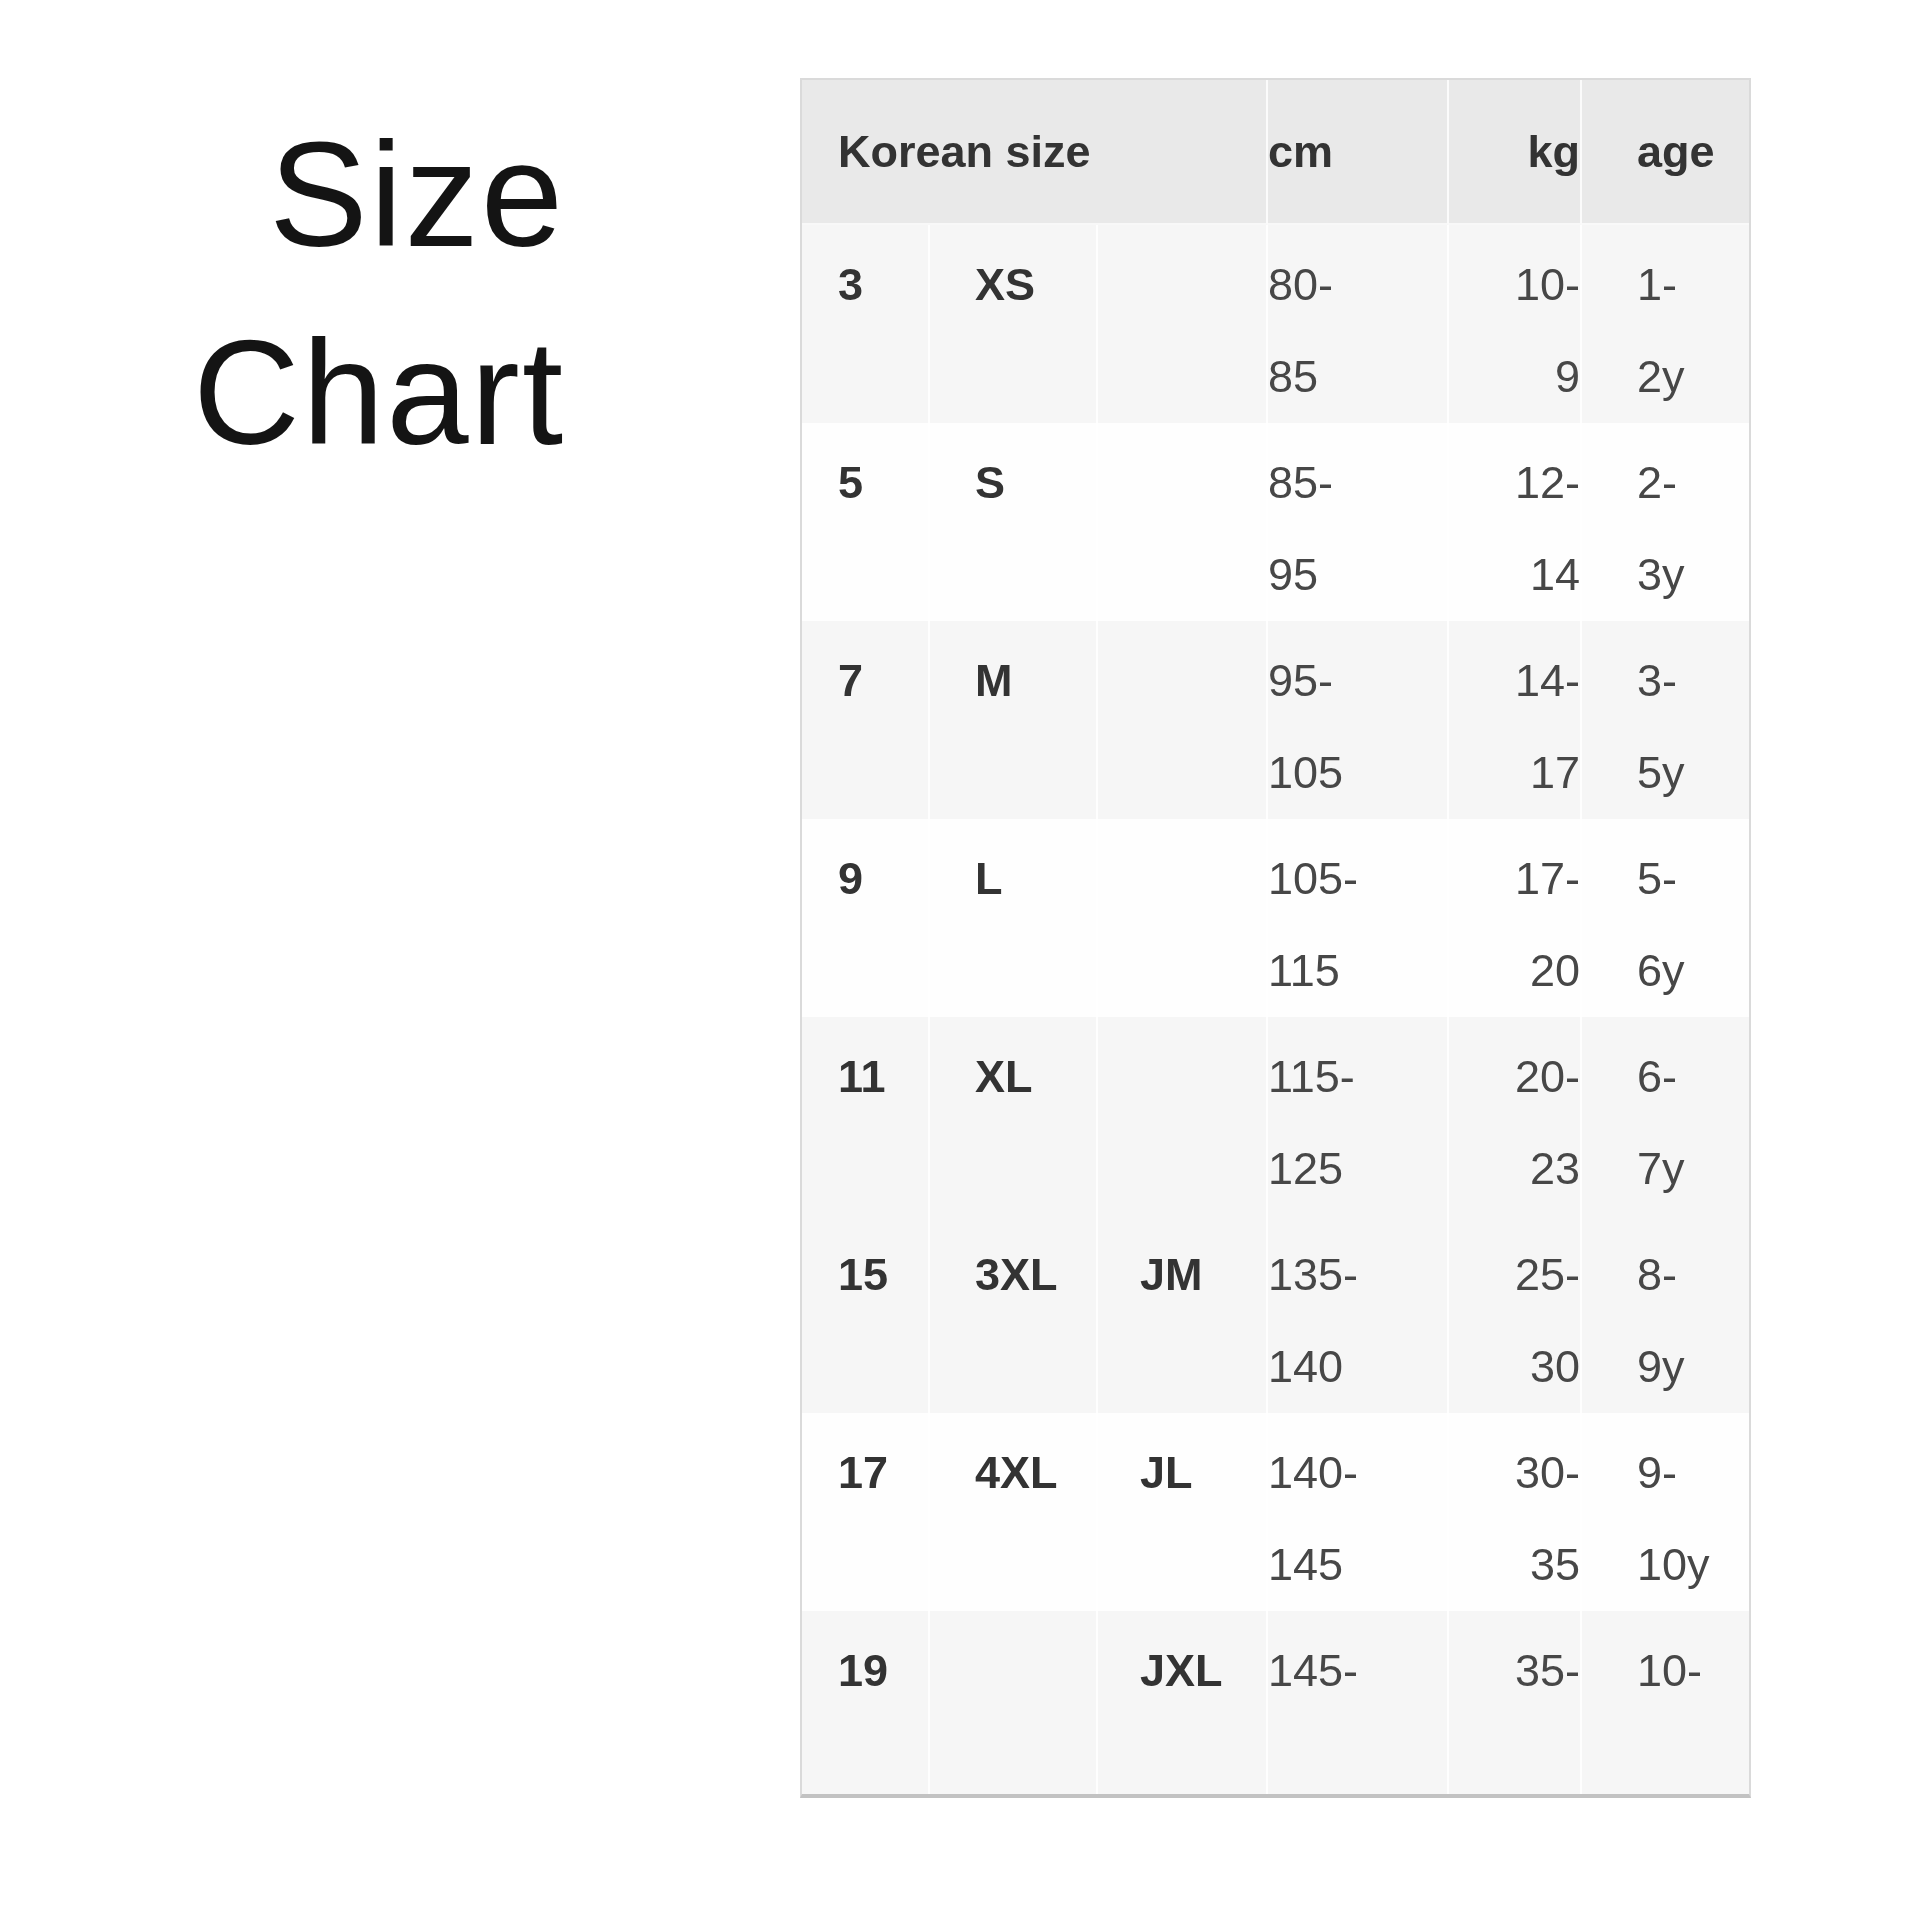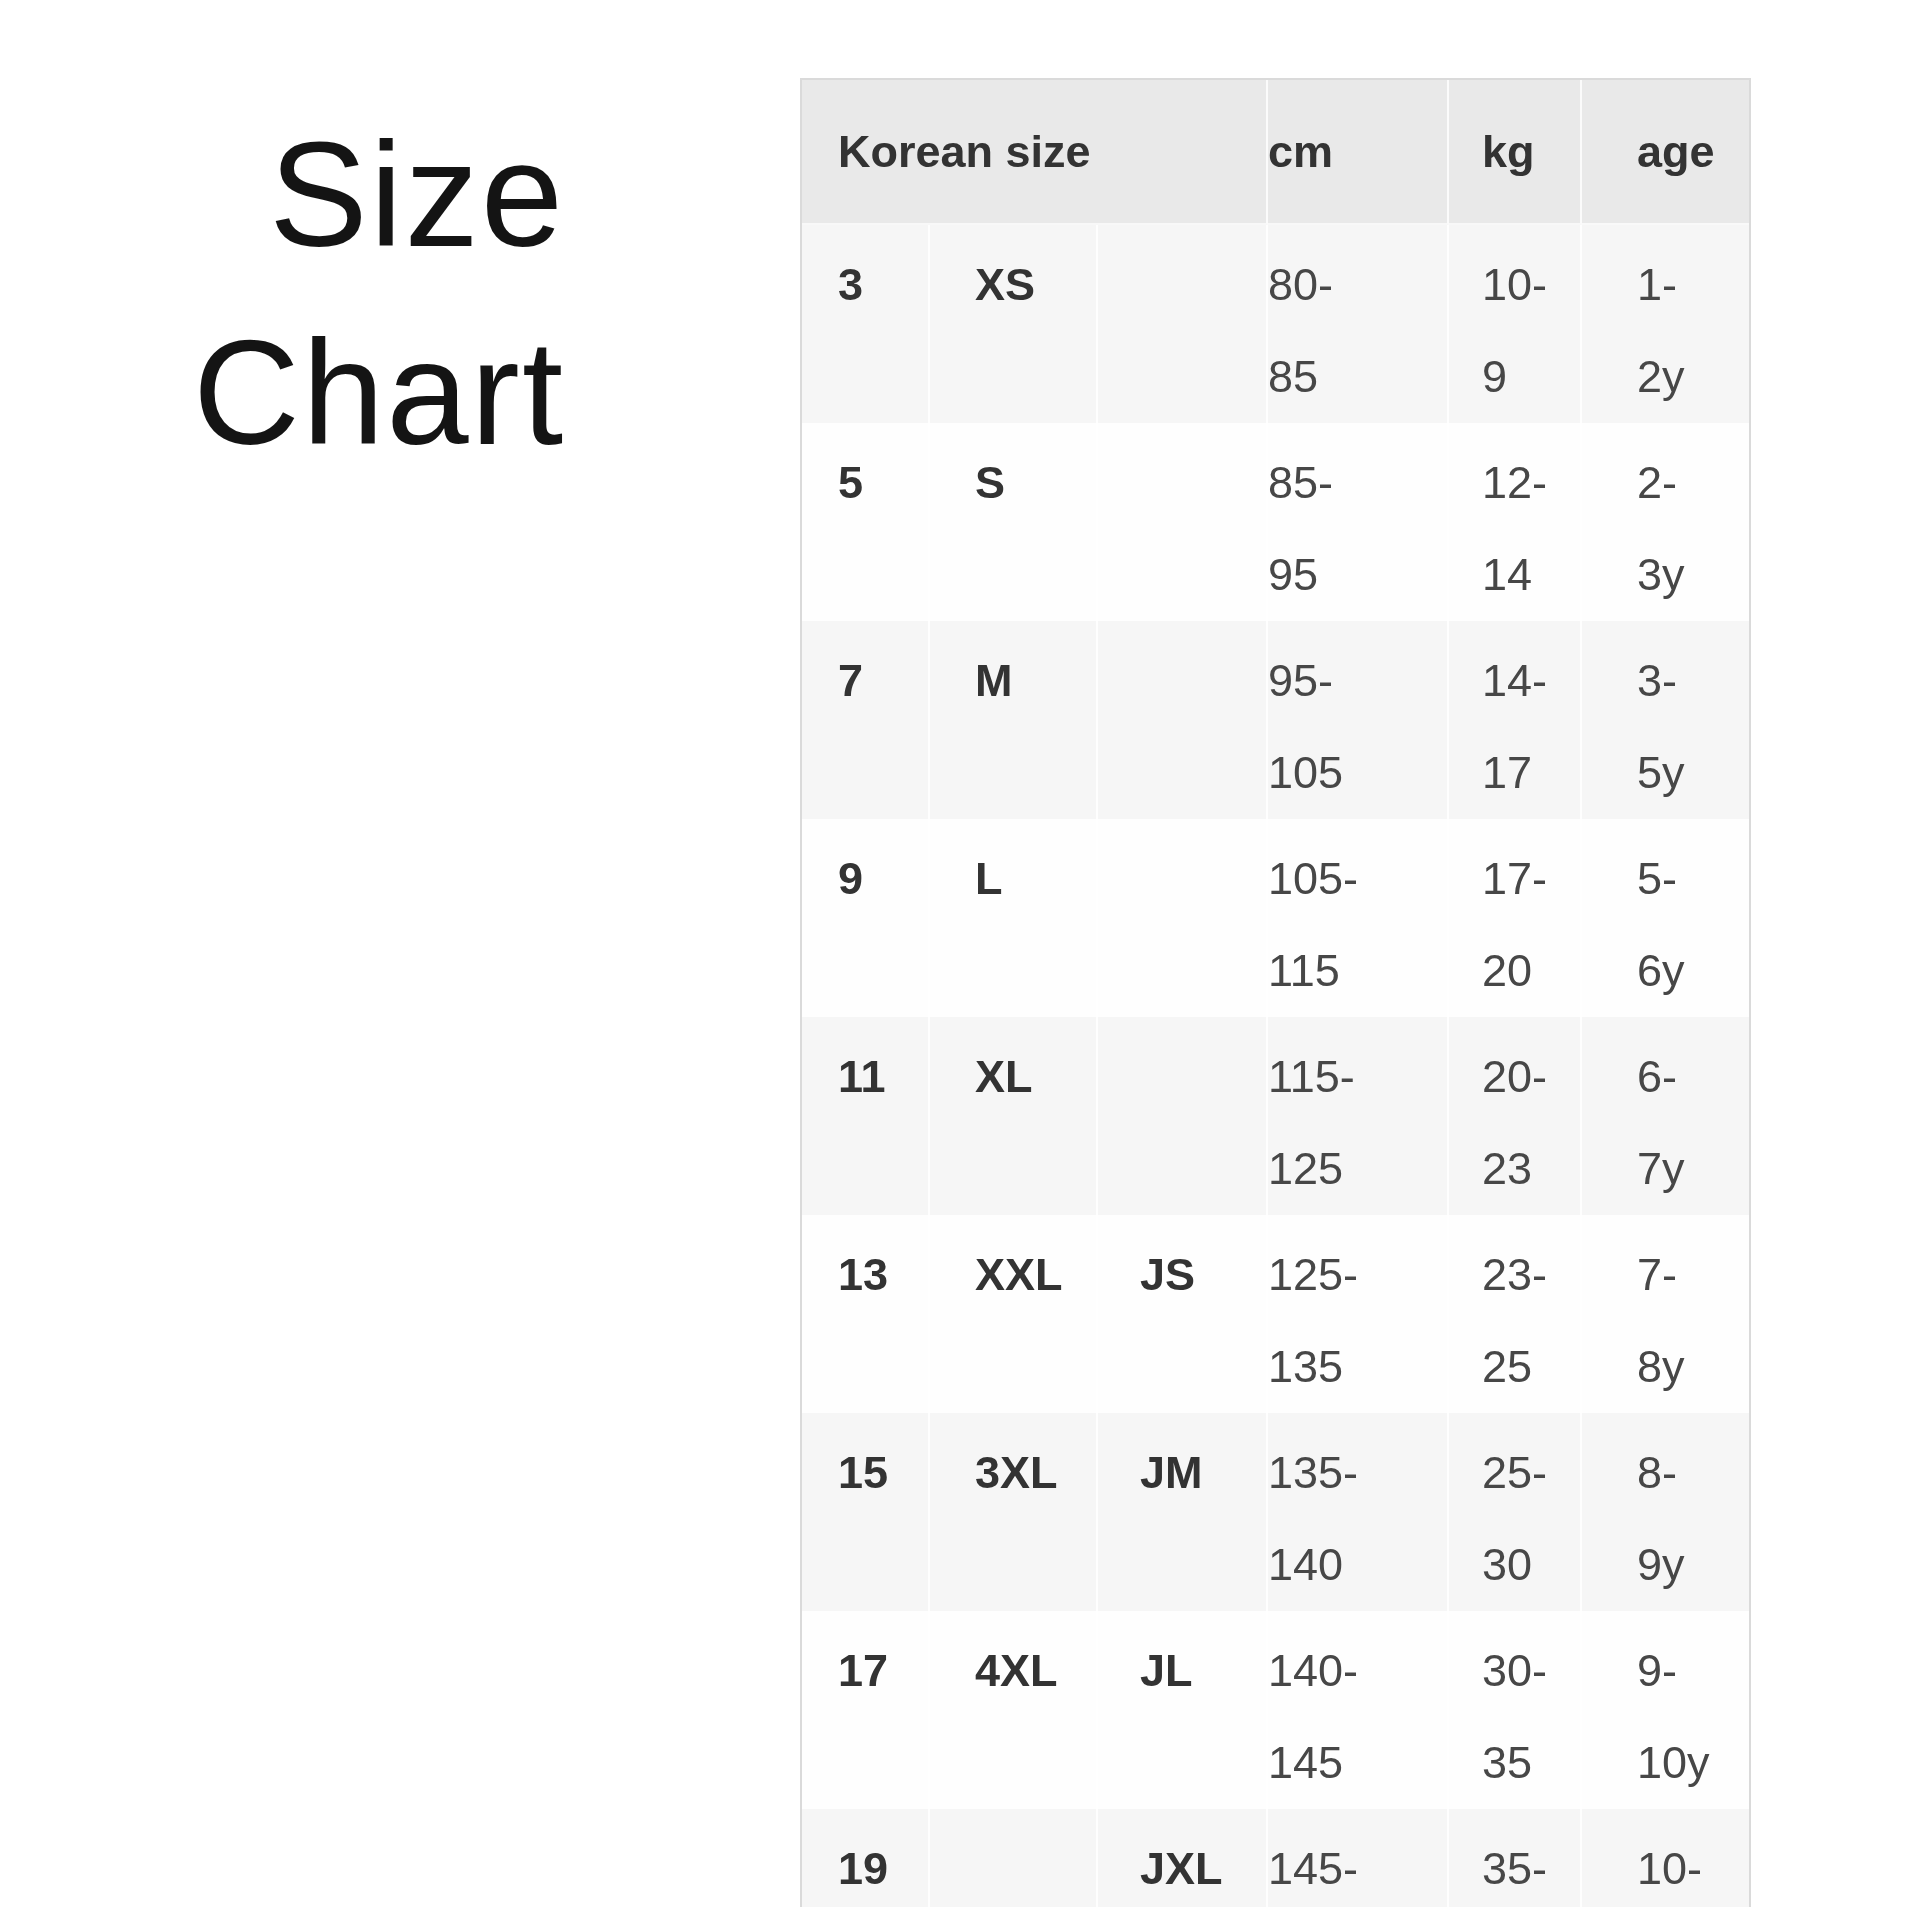--- a/index.html
+++ b/index.html
@@ -69,21 +69,21 @@
     border-bottom:2px solid rgba(255,255,255,0.7);
   }
   tr.odd td{background:var(--row-odd);}
   tr.even td{background:var(--row-even);}
   td.b{font-weight:700;color:var(--text-bold);}
   .ln{display:block;}
   .c-num{padding-left:36px;}
   .c-size{padding-left:45px;}
   .c-j{padding-left:42px;}
   .c-cm{}
-  .c-kg{padding-left:33px;}
+  .c-kg{padding-left:33px;text-align:right;}
   .c-age{padding-left:55px;margin-left:17px;}
 </style>
 </head>
 <body>
 
 <div class="title">
   <div>Size</div>
   <div>Chart</div>
 </div>
 
@@ -183,37 +183,20 @@
         </td>
       <td class="c-kg">
           <span class="ln">20-</span>
           <span class="ln">23</span>
         </td>
       <td class="c-age">
           <span class="ln">6-</span>
           <span class="ln">7y</span>
         </td>
     </tr>
-    <tr class="even">
-      <td class="b c-num">13</td>
-      <td class="b c-size">XXL</td>
-      <td class="b c-j">JS</td>
-      <td class="c-cm">
-          <span class="ln">125-</span>
-          <span class="ln">135</span>
-        </td>
-      <td class="c-kg">
-          <span class="ln">23-</span>
-          <span class="ln">25</span>
-        </td>
-      <td class="c-age">
-          <span class="ln">7-</span>
-          <span class="ln">8y</span>
-        </td>
-    </tr>
     <tr class="odd">
       <td class="b c-num">15</td>
       <td class="b c-size">3XL</td>
       <td class="b c-j">JM</td>
       <td class="c-cm">
           <span class="ln">135-</span>
           <span class="ln">140</span>
         </td>
       <td class="c-kg">
           <span class="ln">25-</span>

